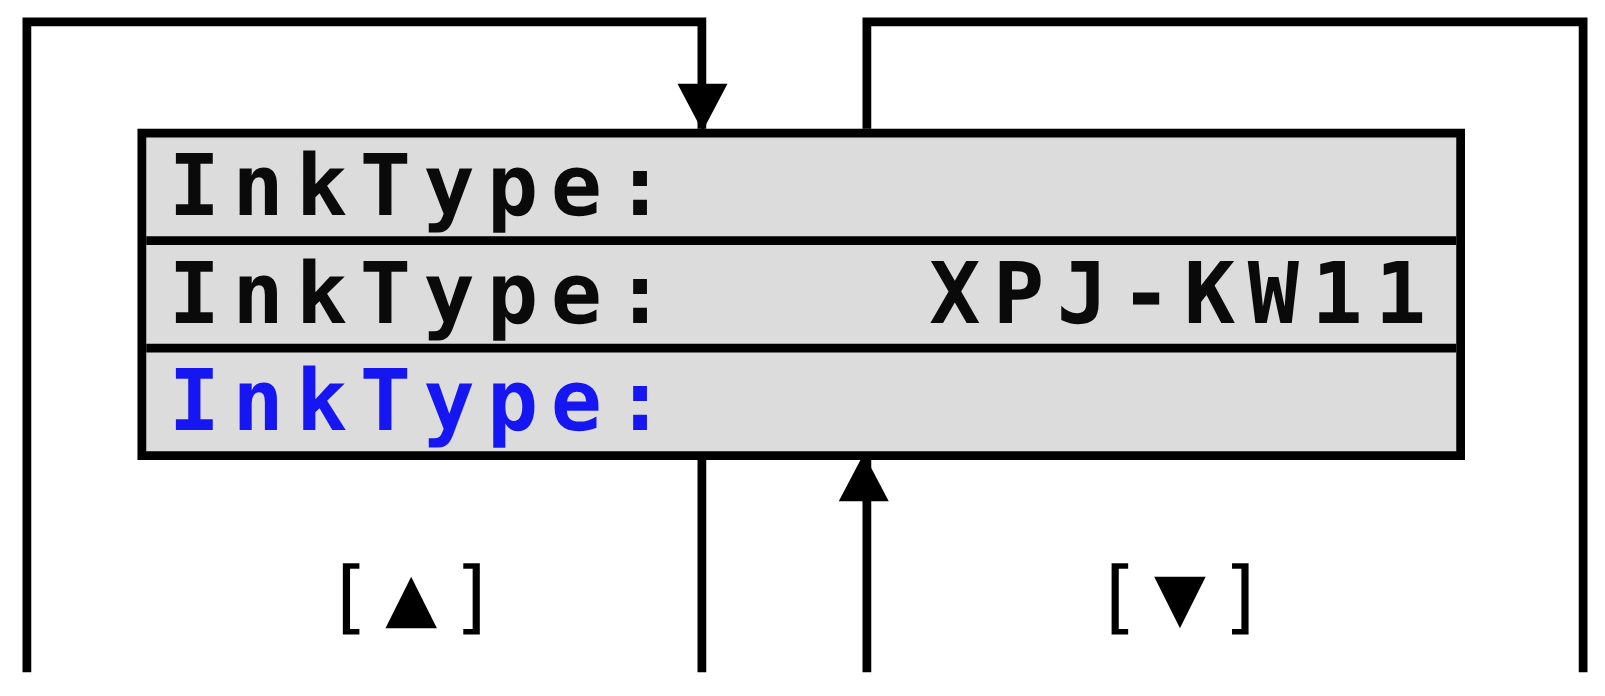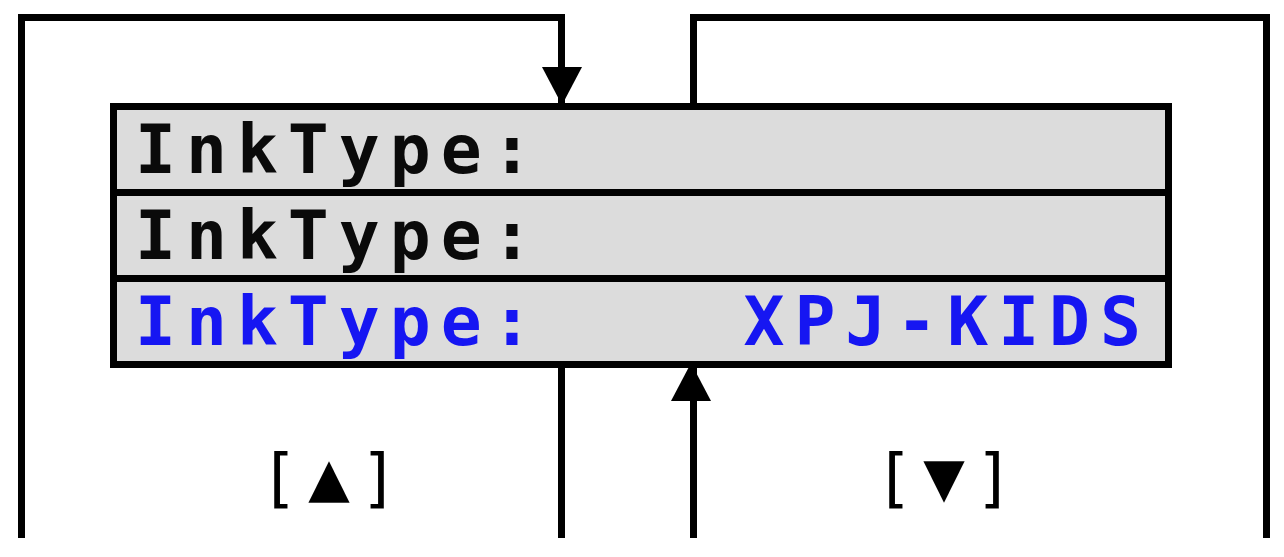--- a/index.html
+++ b/index.html
@@ -95,25 +95,25 @@
   <div class="arrow-head arrow-down"></div>
   <div class="arrow-head arrow-up"></div>
 
   <div class="lcd">
     <div class="lcd-row" style="color: rgb(10, 10, 10);">
       <span>InkType:</span>
     </div>
     <div class="lcd-sep"></div>
     <div class="lcd-row" style="color: rgb(10, 10, 10);">
       <span>InkType:</span>
+      <span>XPJ-KW11</span>
     </div>
     <div class="lcd-sep"></div>
     <div class="lcd-row" style="color: rgb(22, 22, 242);">
       <span>InkType:</span>
-      <span>XPJ-KIDS</span>
     </div>
   </div>
 
   <div class="key-label key-up">
     <span class="bracket">[</span>
     <span class="tri">▲</span>
     <span class="bracket">]</span>
   </div>
 
   <div class="key-label key-down">

